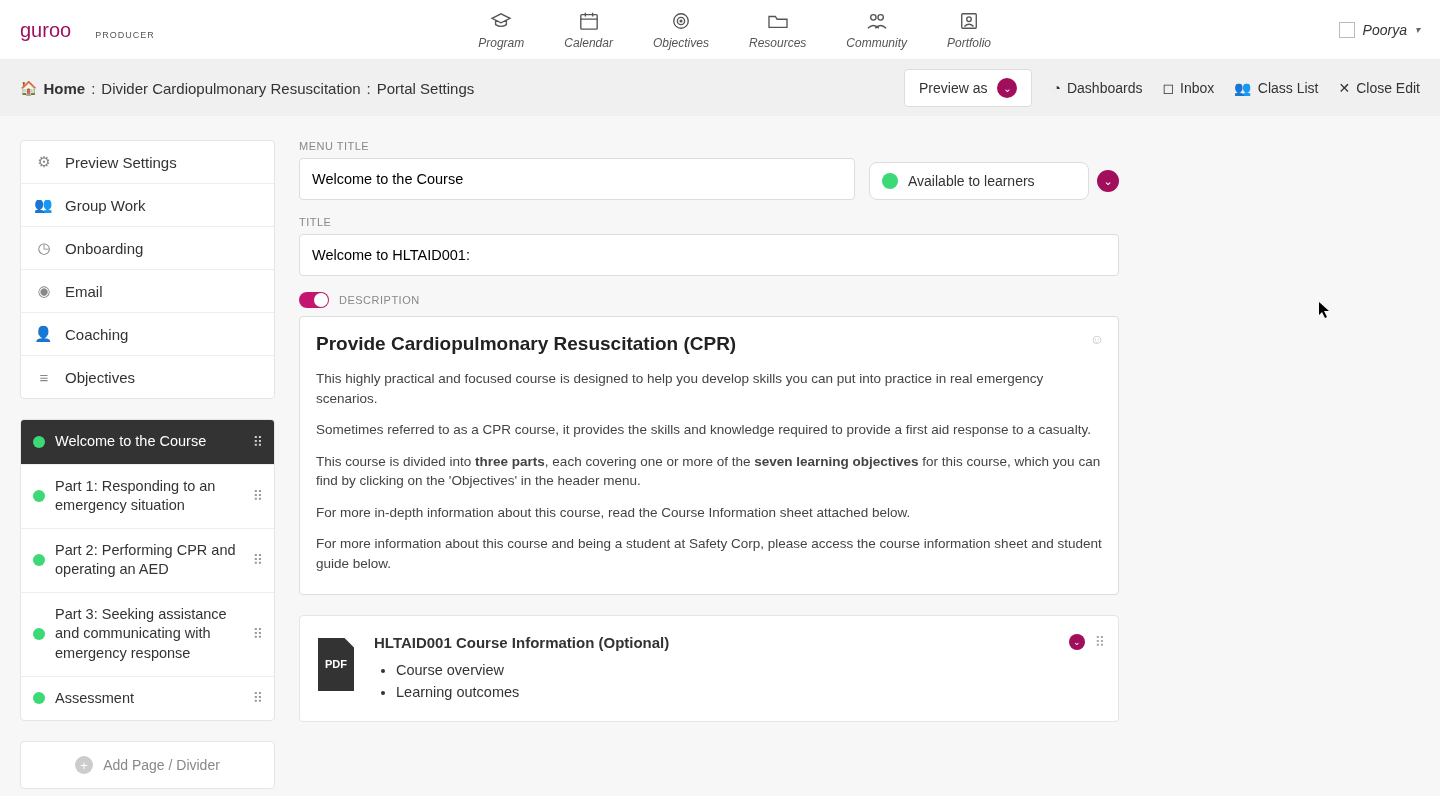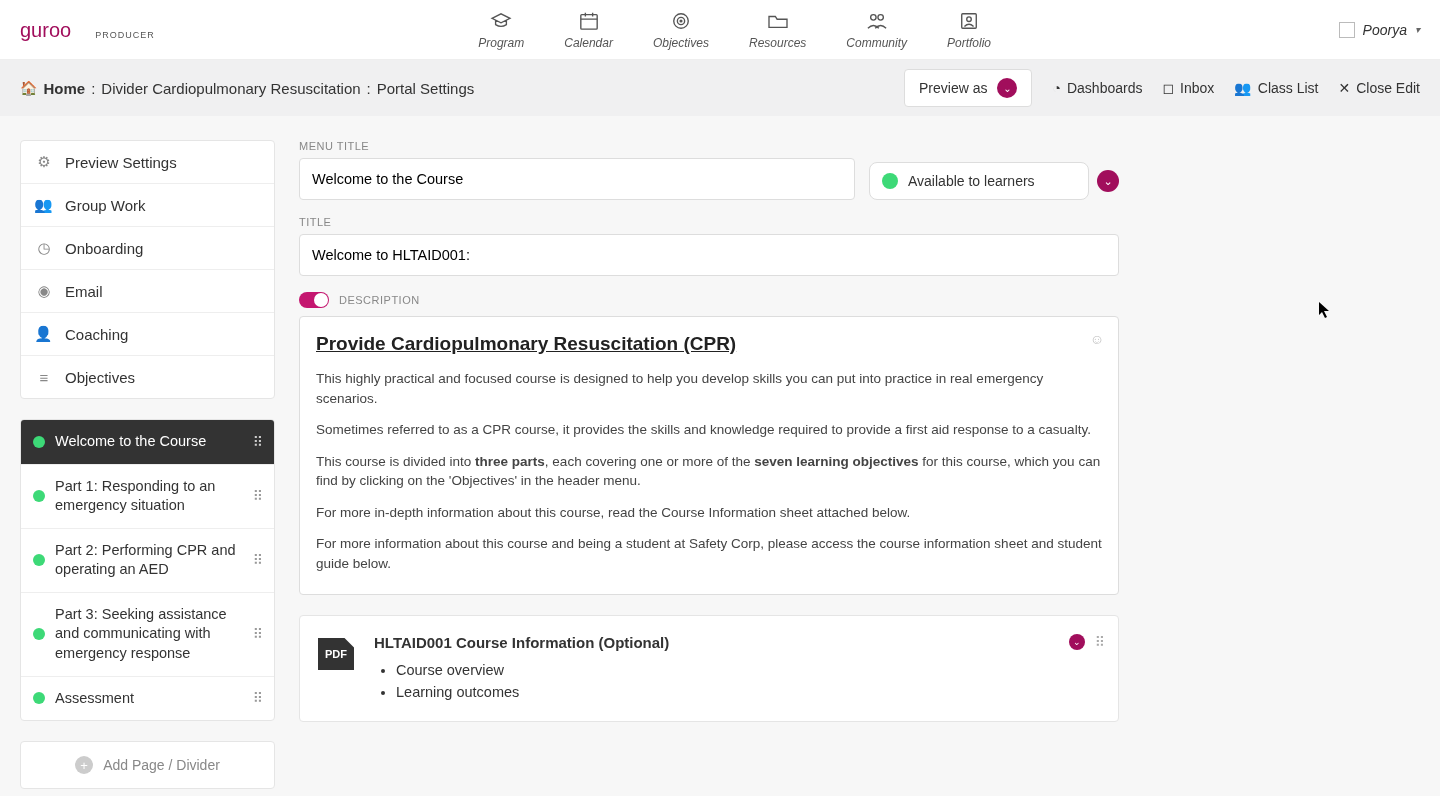--- a/index.html
+++ b/index.html
@@ -50,26 +50,26 @@
 .input { width: 100%; border: 1px solid #ddd; background: #fff; border-radius: 4px; padding: 12px 12px; font-size: 14.5px; font-family: inherit; }
 .avail-box { border: 1px solid #ddd; background: #fff; border-radius: 8px; padding: 10px 12px; display: flex; align-items: center; gap: 10px; min-width: 220px; }
 .avail-box .dot { width: 16px; height: 16px; border-radius: 50%; background: #3dd977; }
 .avail-chev { width: 22px; height: 22px; border-radius: 50%; background: #a10e5c; color: #fff; display: flex; align-items: center; justify-content: center; font-size: 11px; cursor: pointer; margin-left: 8px; }
 
 .desc-head { display: flex; align-items: center; gap: 10px; margin-bottom: 8px; }
 .toggle { width: 30px; height: 16px; border-radius: 10px; background: #c4166f; position: relative; cursor: pointer; }
 .toggle::after { content: ''; position: absolute; width: 14px; height: 14px; border-radius: 50%; background: #fff; top: 1px; right: 1px; }
 
 .desc-box { border: 1px solid #ddd; background: #fff; border-radius: 4px; padding: 16px 16px 20px; position: relative; }
-.desc-box h2 { font-size: 19px; font-weight: 600; margin-bottom: 14px; color: #222; text-decoration: underline; }
+.desc-box h2 { font-size: 19px; font-weight: 600; margin-bottom: 14px; color: #222; }
 .desc-box p { font-size: 13.5px; color: #444; margin-bottom: 12px; line-height: 1.45; }
 .desc-box .emoji-btn { position: absolute; top: 14px; right: 14px; color: #bbb; cursor: pointer; }
 
 .attach { border: 1px solid #e5e5e5; background: #fff; border-radius: 4px; padding: 18px; margin-top: 20px; display: flex; gap: 20px; position: relative; }
-.pdf-icon { width: 36px; height: 32px; background: #333; color: #fff; display: flex; align-items: center; justify-content: center; font-size: 11px; font-weight: 700; position: relative; flex-shrink: 0; margin-top: 4px; }
+.pdf-icon { width: 36px; height: 53px; background: #333; color: #fff; display: flex; align-items: center; justify-content: center; font-size: 11px; font-weight: 700; position: relative; flex-shrink: 0; margin-top: 4px; }
 .pdf-icon::before { content: ''; position: absolute; top: 0; right: 0; width: 10px; height: 10px; background: #fff; clip-path: polygon(0 0, 100% 100%, 100% 0); }
 .attach-body { flex: 1; }
 .attach-title { font-weight: 600; font-size: 15px; margin-bottom: 8px; }
 .attach-body ul { padding-left: 22px; }
 .attach-body li { font-size: 14.5px; padding: 3px 0; color: #333; }
 .attach-actions { position: absolute; top: 18px; right: 14px; display: flex; align-items: center; gap: 10px; }
 .mini-chev { width: 16px; height: 16px; border-radius: 50%; background: #a10e5c; color: #fff; display: flex; align-items: center; justify-content: center; font-size: 9px; cursor: pointer; }
 .mini-handle { color: #aaa; cursor: grab; letter-spacing: -1px; }
 
 .cursor { position: fixed; width: 14px; height: 18px; pointer-events: none; }

